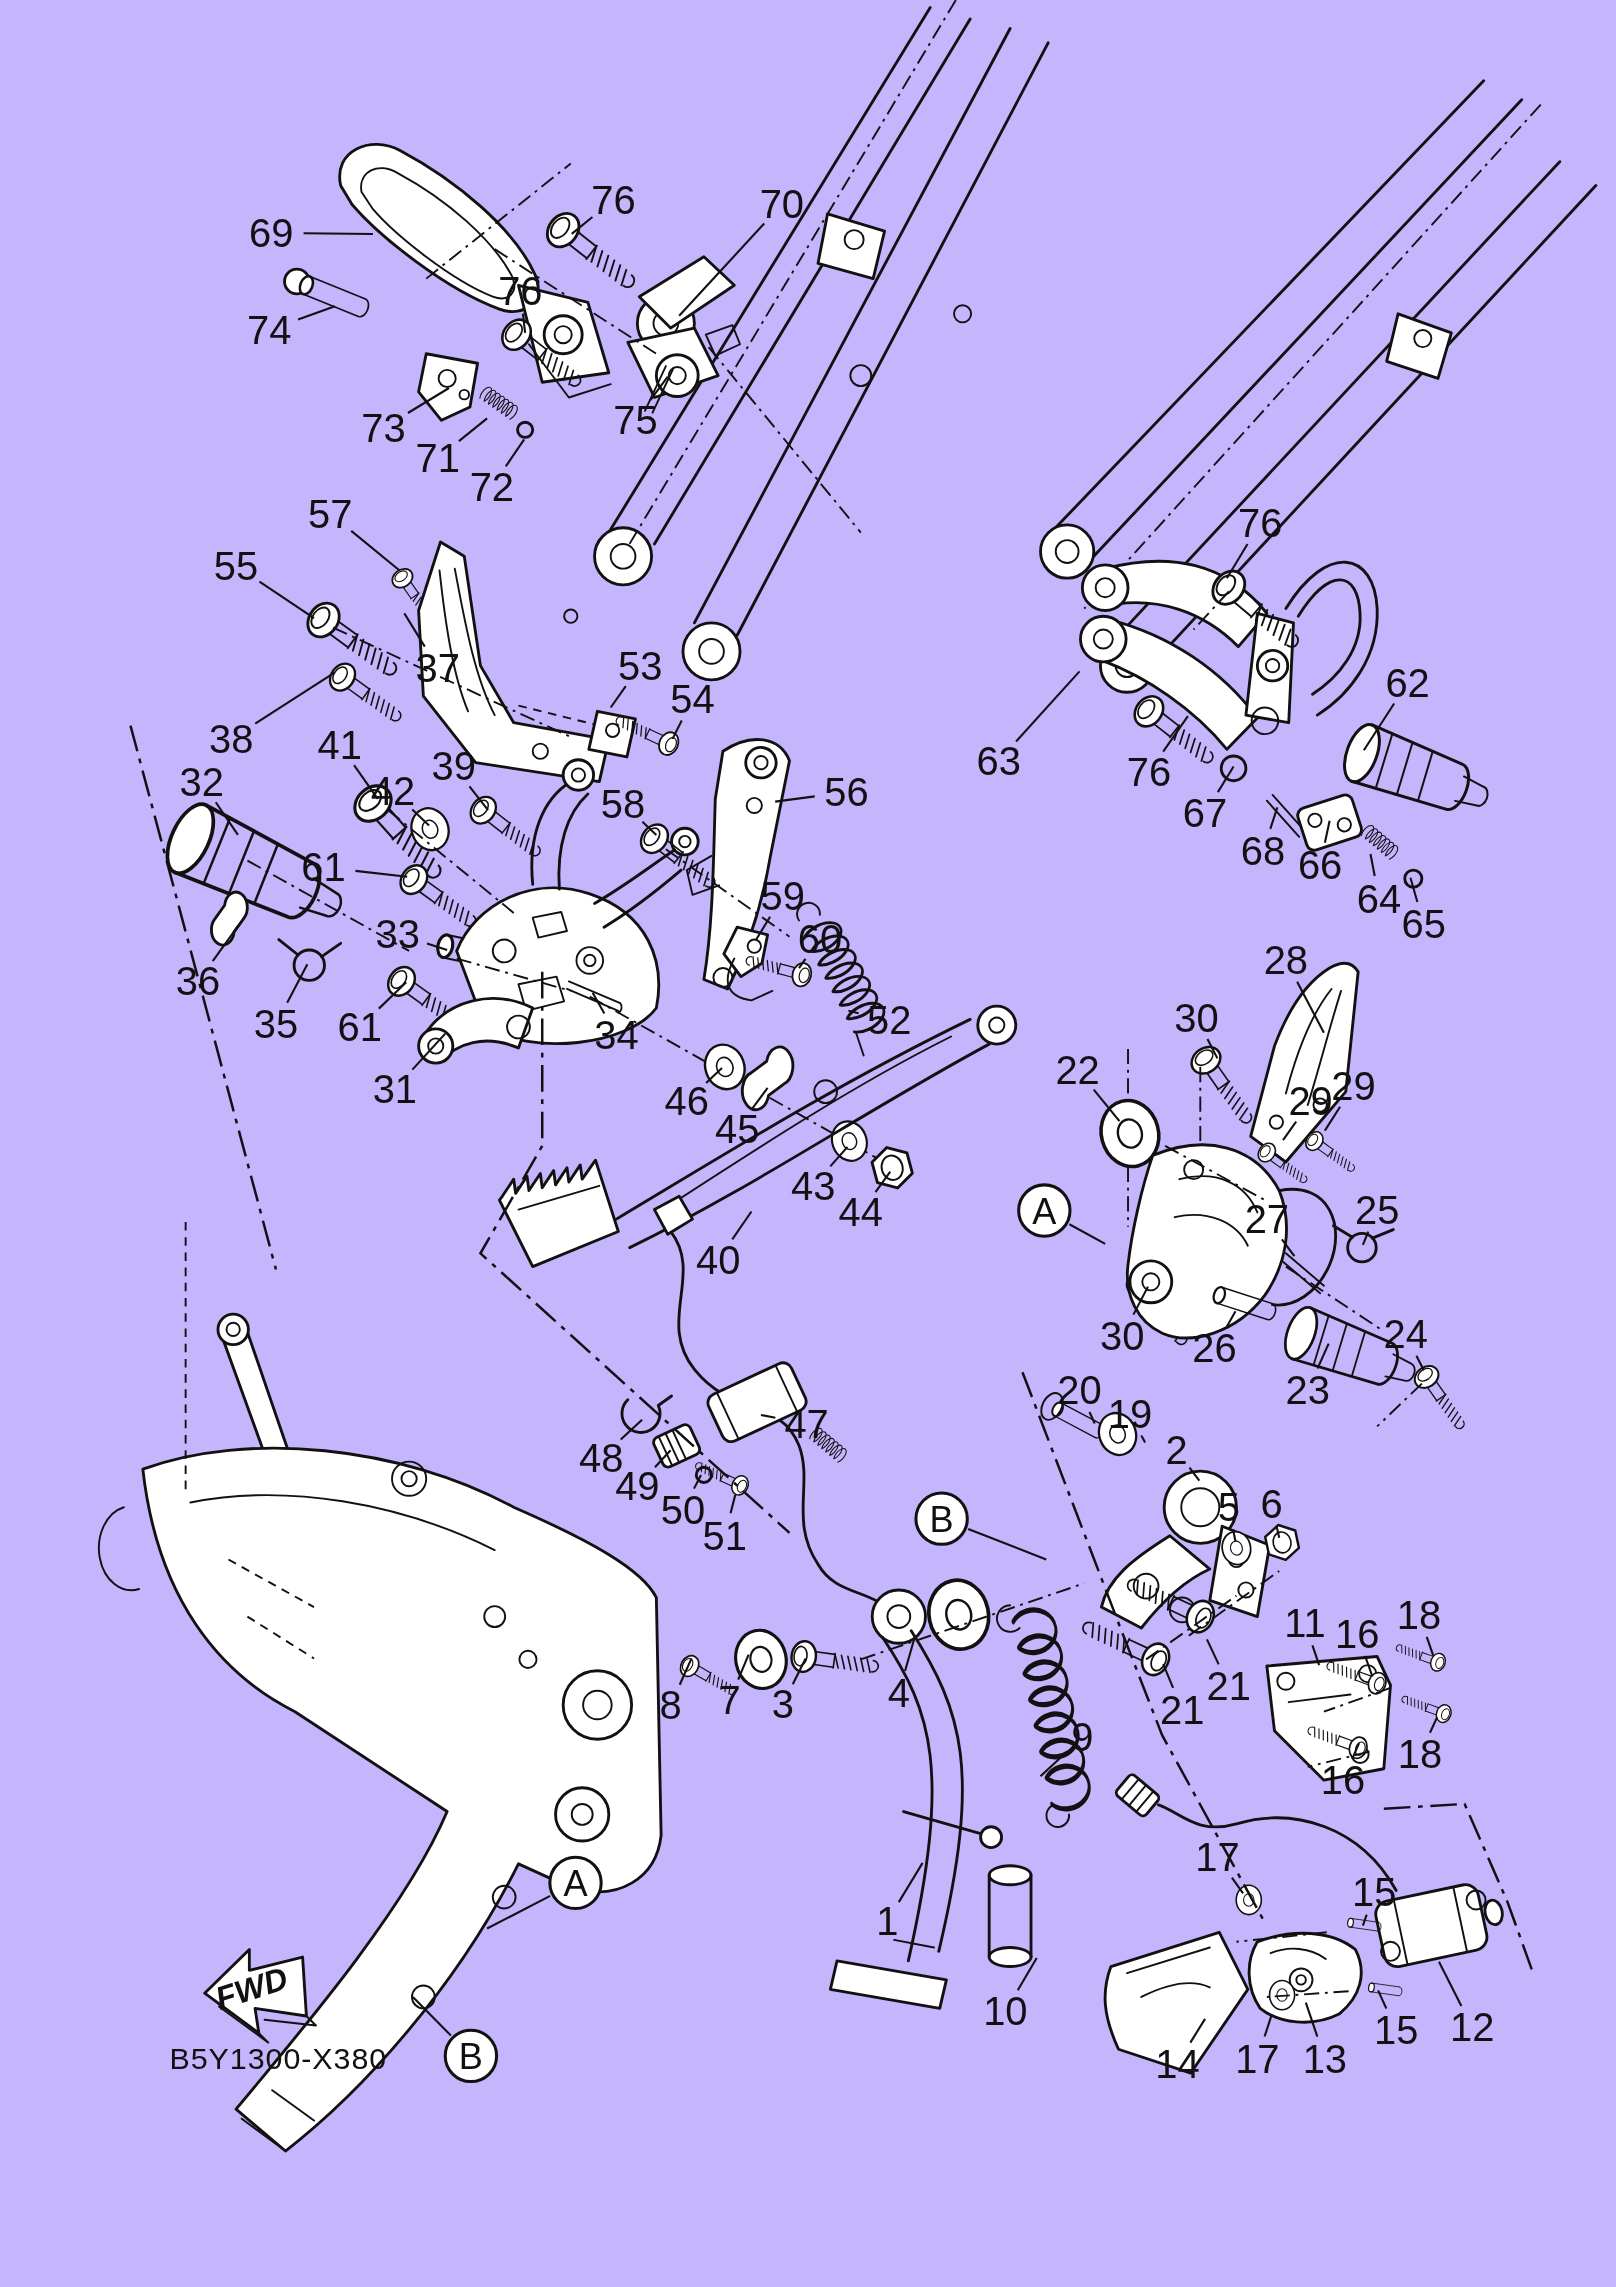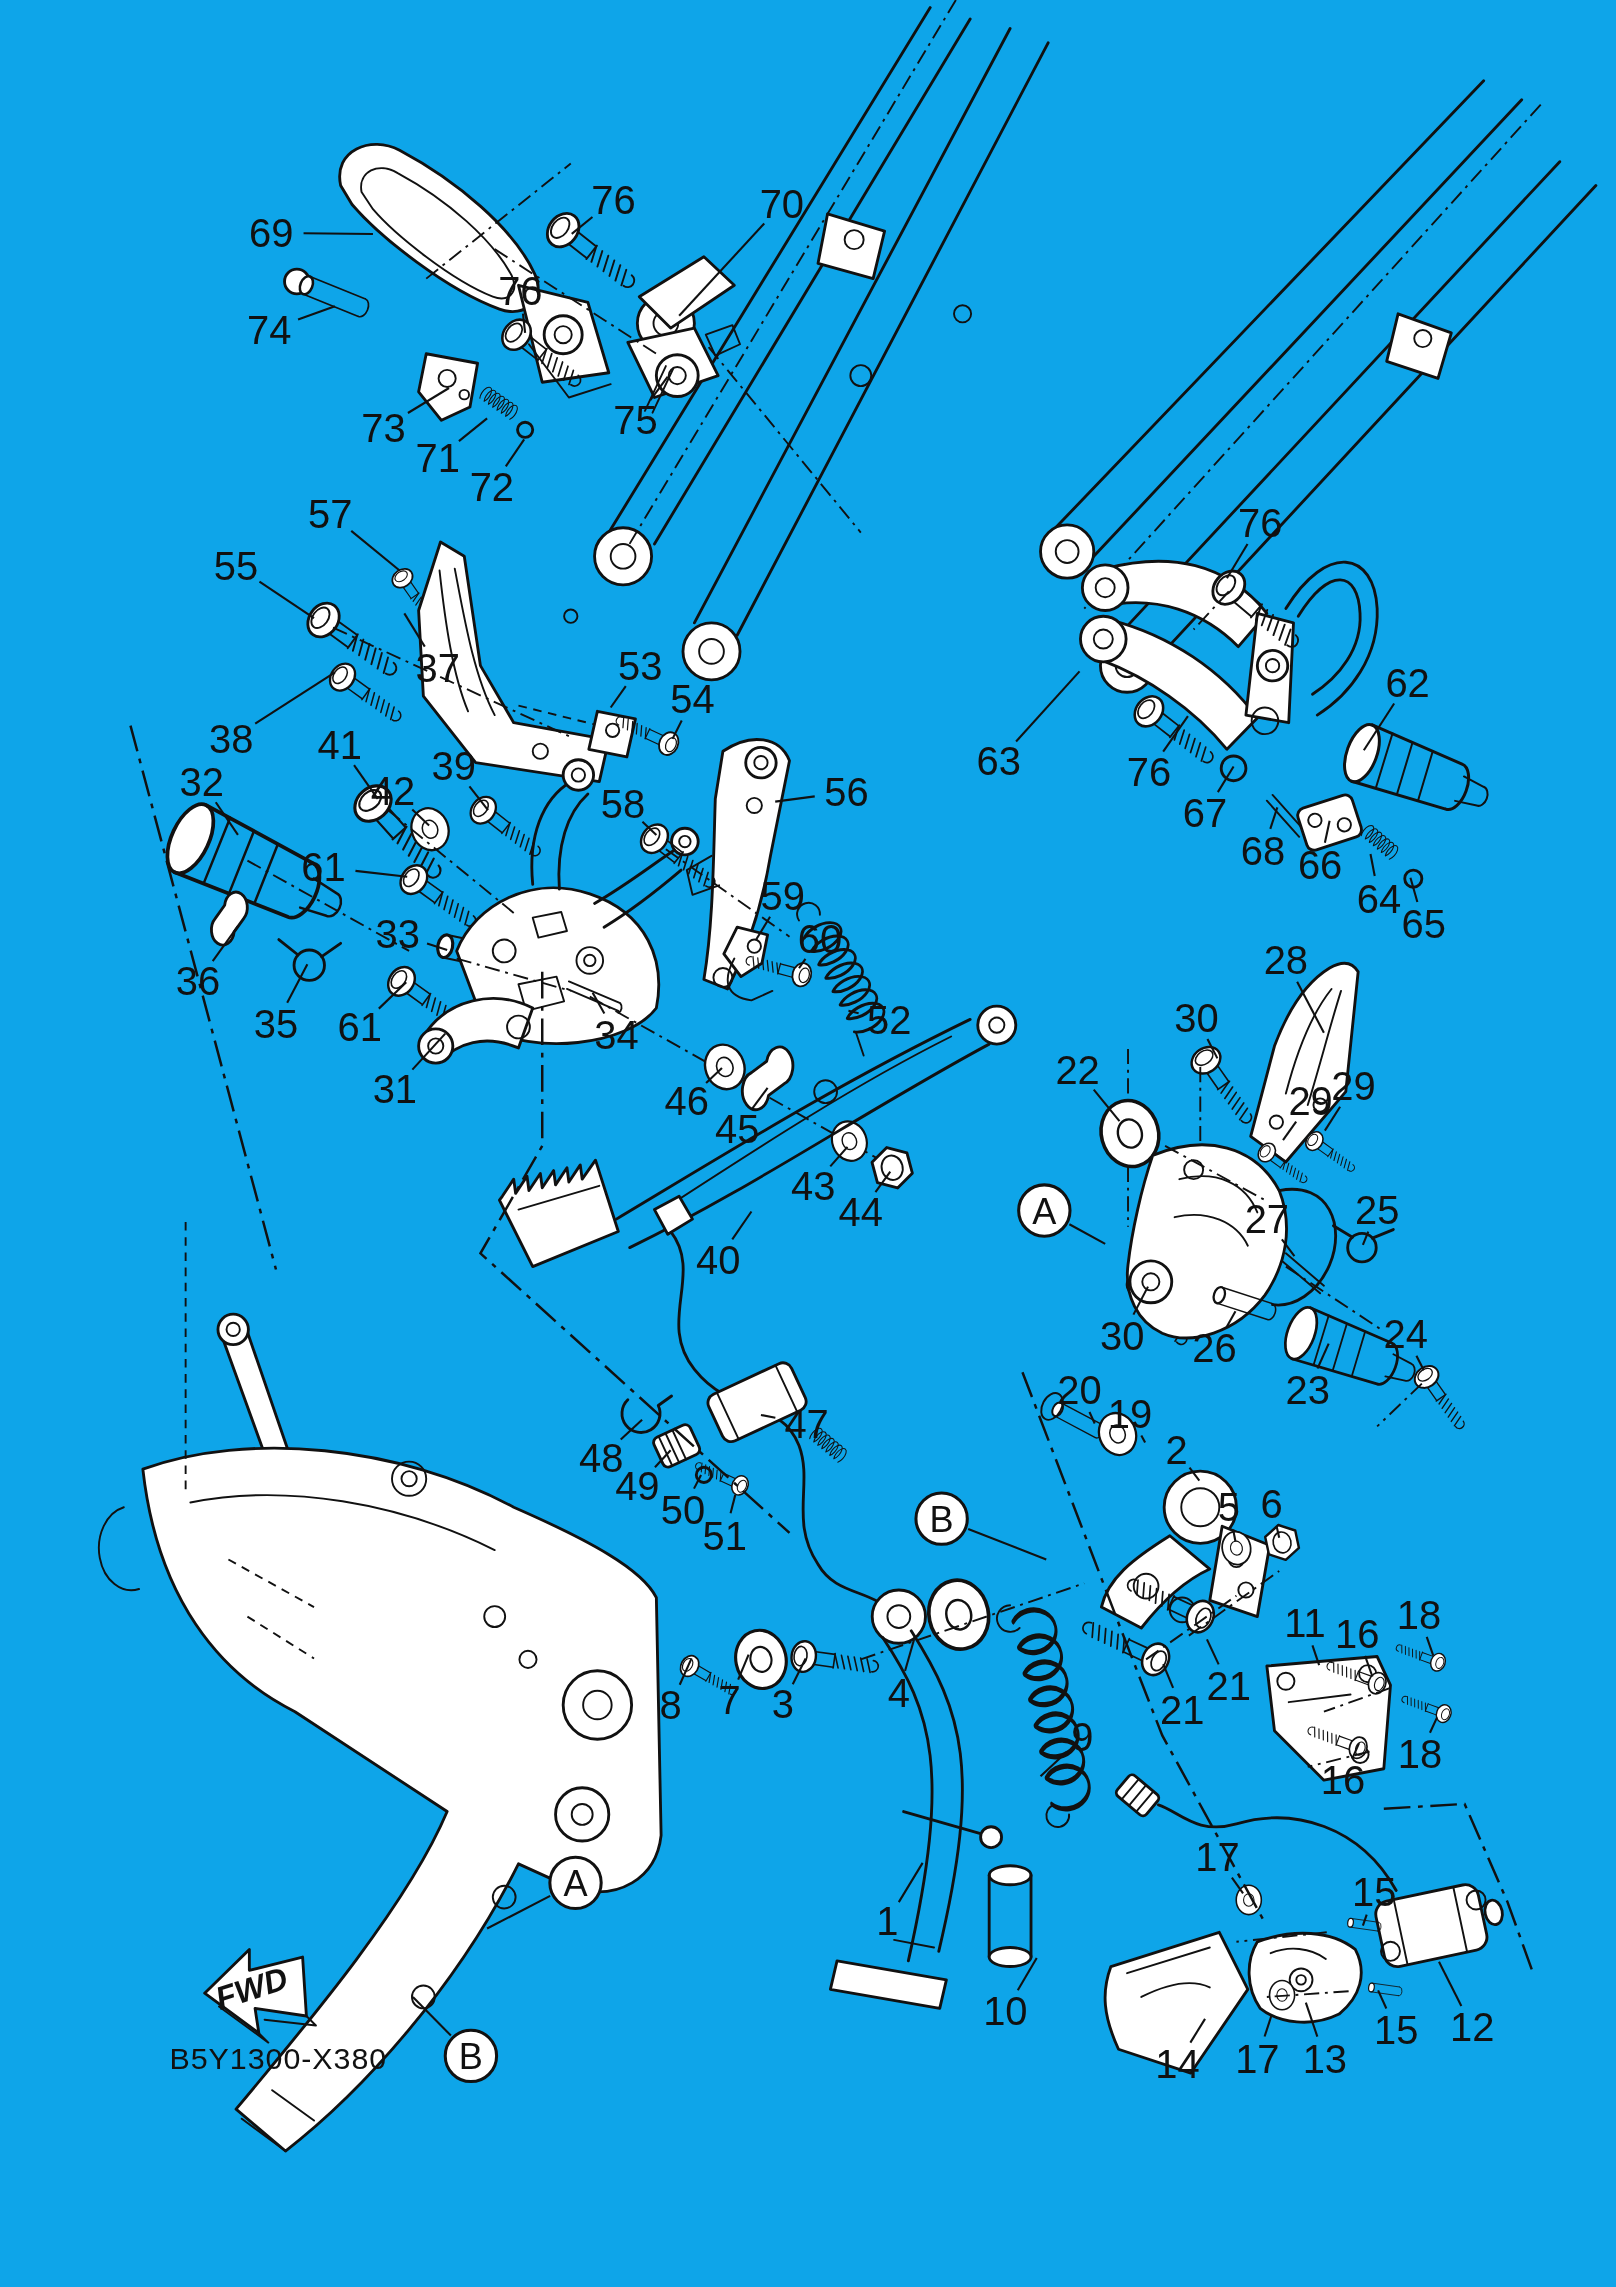--- a/index.html
+++ b/index.html
@@ -1,17 +1,17 @@
 <!DOCTYPE html>
 <html style="font-size:15px"><head>
 <meta charset="utf-8">
 <style>
   html,body{margin:0;padding:0;background:#ffffff;}
   body{font-family:"Liberation Sans", sans-serif;}
-  .page{position:relative;width:1617px;height:2287px;background:#0ea5e9;overflow:hidden;}
+  .page{position:relative;width:1617px;height:2287px;background:#c4b5fd;overflow:hidden;}
   svg{display:block;}
   #artwork *{vector-effect:none;}
   .part-stroke{stroke:#111111;fill:none;stroke-width:3;stroke-linecap:round;stroke-linejoin:round;}
   .part-fill{stroke:#111111;fill:#ffffff;stroke-width:3;stroke-linejoin:round;}
   .thin{stroke-width:2;}
   .axis{stroke:#111111;fill:none;stroke-width:2;stroke-dasharray:16 6 3 6;}
   .bound{stroke:#111111;fill:none;stroke-width:2.6;stroke-dasharray:28 8 5 8;}
   .hidden-line{stroke:#111111;fill:none;stroke-width:2;stroke-dasharray:9 7;}
   .lbl{font-family:"Liberation Sans", sans-serif;font-size:42px;fill:#111111;}
   .ref-lbl{font-family:"Liberation Sans", sans-serif;font-size:38px;fill:#111111;}

